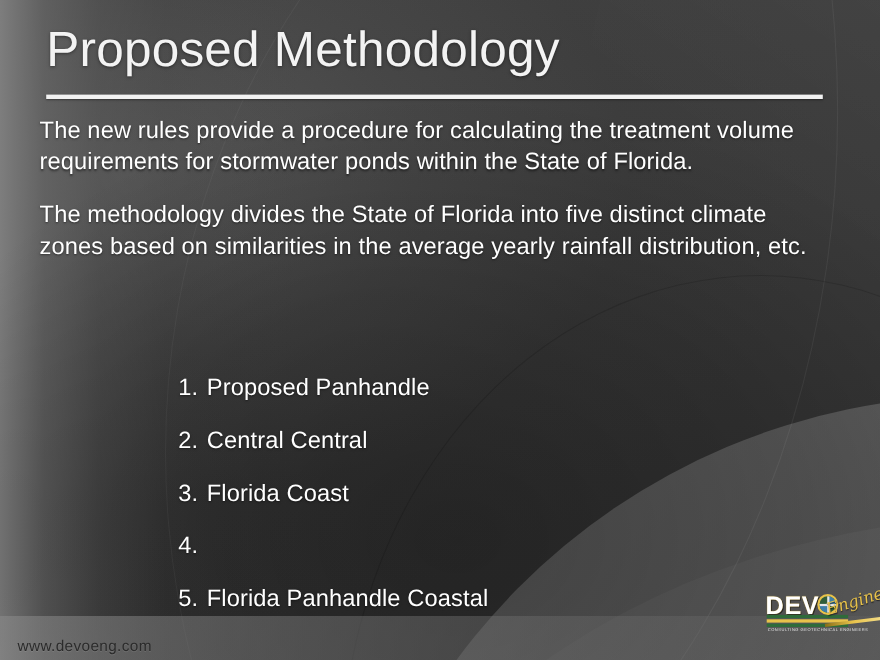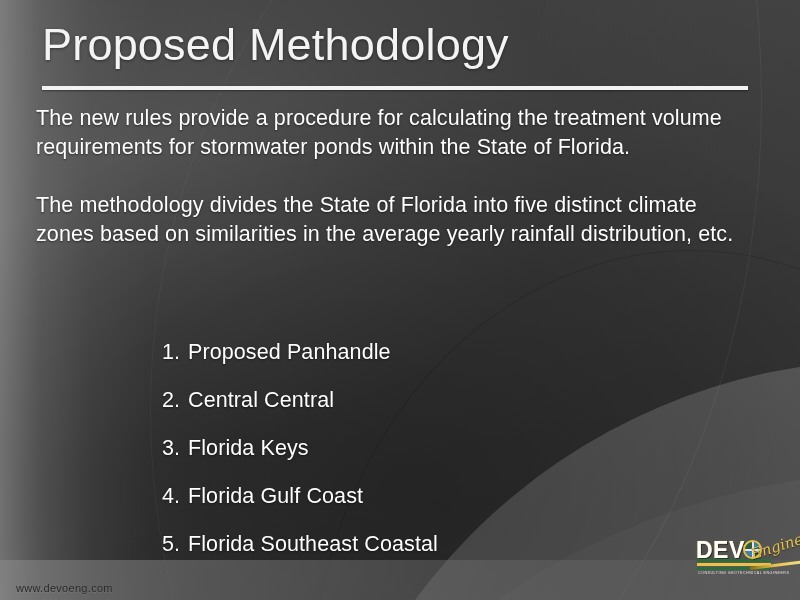--- a/index.html
+++ b/index.html
@@ -123,21 +123,21 @@
     left: 0;
     right: 0;
     bottom: 0;
     height: 40px;
     background: linear-gradient(100deg, rgba(140,140,140,0.55) 0%, rgba(128,128,128,0.48) 30%, rgba(112,112,112,0.40) 62%, rgba(100,100,100,0.30) 100%);
   }
   .footer-url {
     position: absolute;
     left: 16px;
     bottom: 6px;
-    font-size: 11px;
+    font-size: 14px;
     color: #2b2b2b;
     letter-spacing: 0.3px;
     line-height: 1;
     text-shadow: 0 1px 0 rgba(255,255,255,0.10);
   }
 
   
   .title {
     position: absolute;
     left: 42px;
@@ -169,21 +169,21 @@
   }
   .para {
     font-size: 21.5px;
     color: #ffffff;
     line-height: 29px;
     letter-spacing: 0.1px;
     text-shadow: 0 1px 2px rgba(0,0,0,0.5);
     margin: 0;
   }
   .para + .para {
-    margin-top: 29px;
+    margin-top: 19px;
   }
 
   .zone-list {
     position: absolute;
     left: 162px;
     top: 342px;
     margin: 0;
     padding: 0;
     list-style: none;
   }
@@ -324,29 +324,28 @@
     <li class="zone-item">
       <span class="zone-num">1.</span>
       <span>Proposed Panhandle</span>
     </li>
     <li class="zone-item">
       <span class="zone-num">2.</span>
       <span>Central Central</span>
     </li>
     <li class="zone-item">
       <span class="zone-num">3.</span>
-      <span>Florida Keys</span>
+      <span>Florida Coast</span>
     </li>
     <li class="zone-item">
       <span class="zone-num">4.</span>
-      <span>Florida Gulf Coast</span>
     </li>
     <li class="zone-item">
       <span class="zone-num">5.</span>
-      <span>Florida Southeast Coastal</span>
+      <span>Florida Panhandle Coastal</span>
     </li>
   </ol>
 
   <div class="footer-band"></div>
   <div class="footer-url">www.devoeng.com</div>
 
   <div class="logo">
     <span class="logo-devo">DEV</span>
     <span class="logo-globe">
       <span class="gl-q q1"></span>

